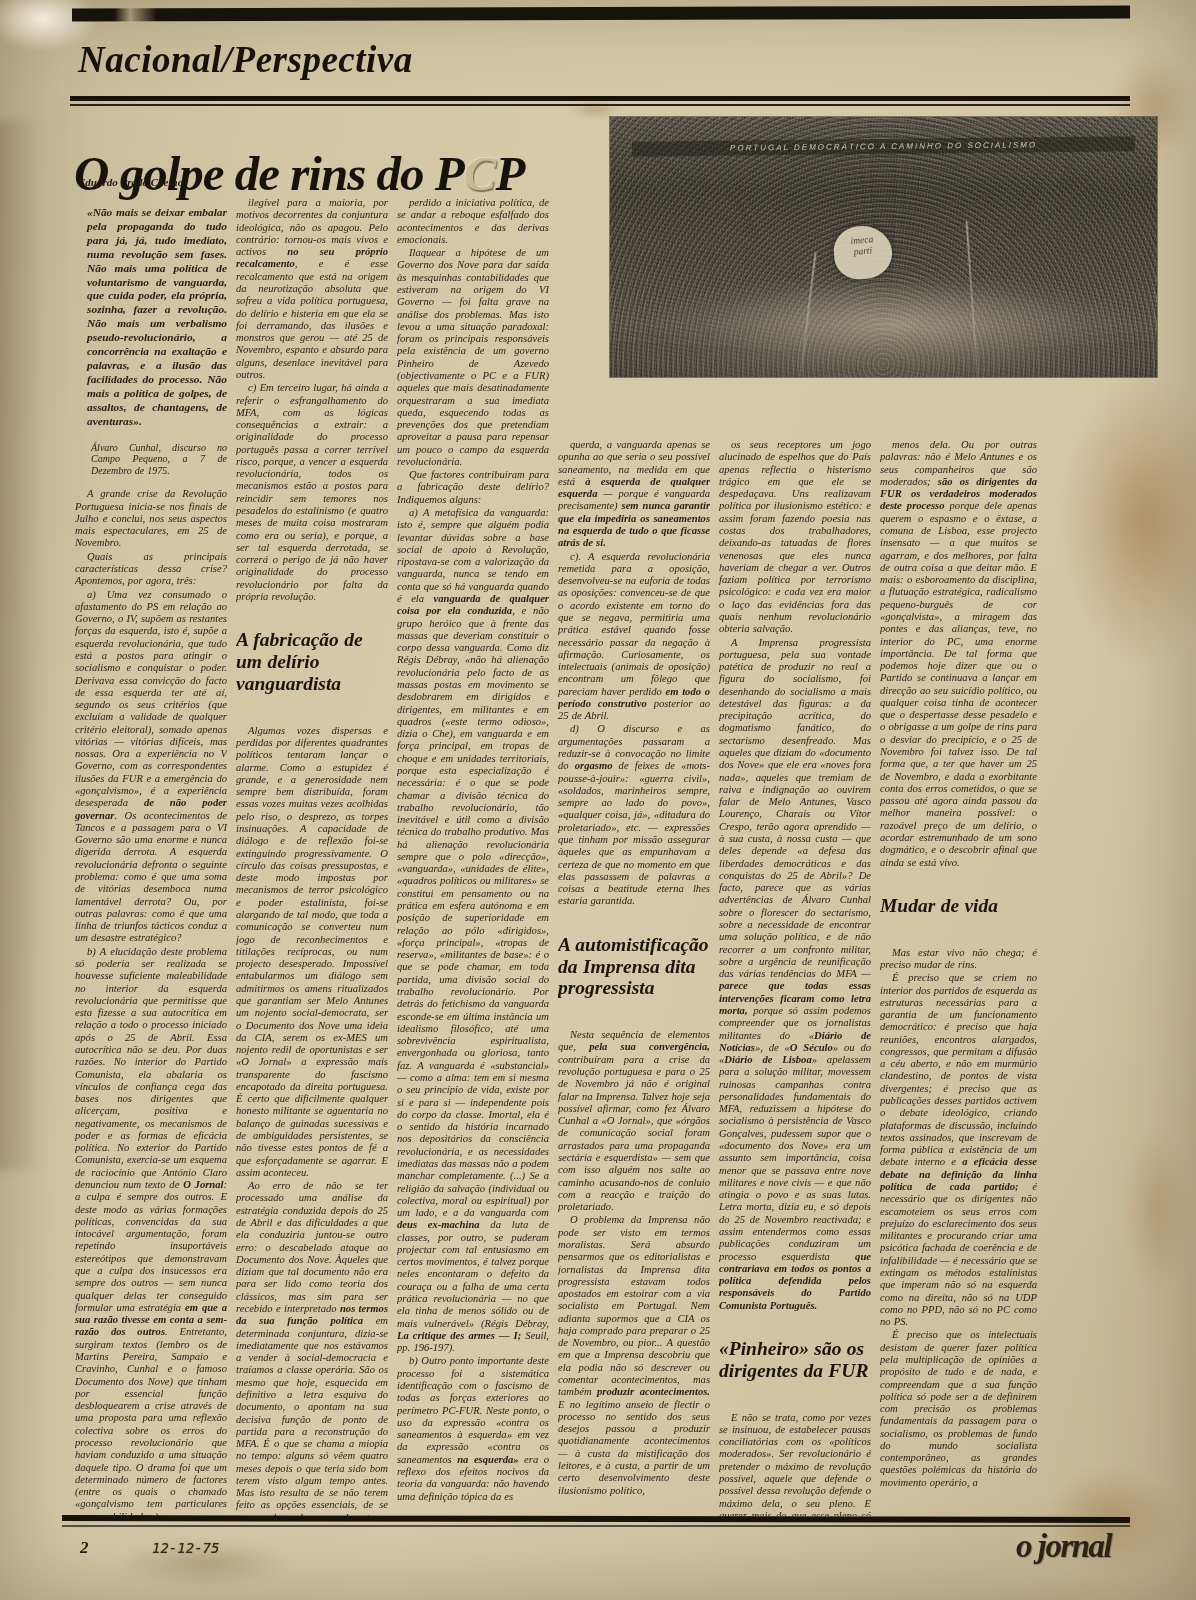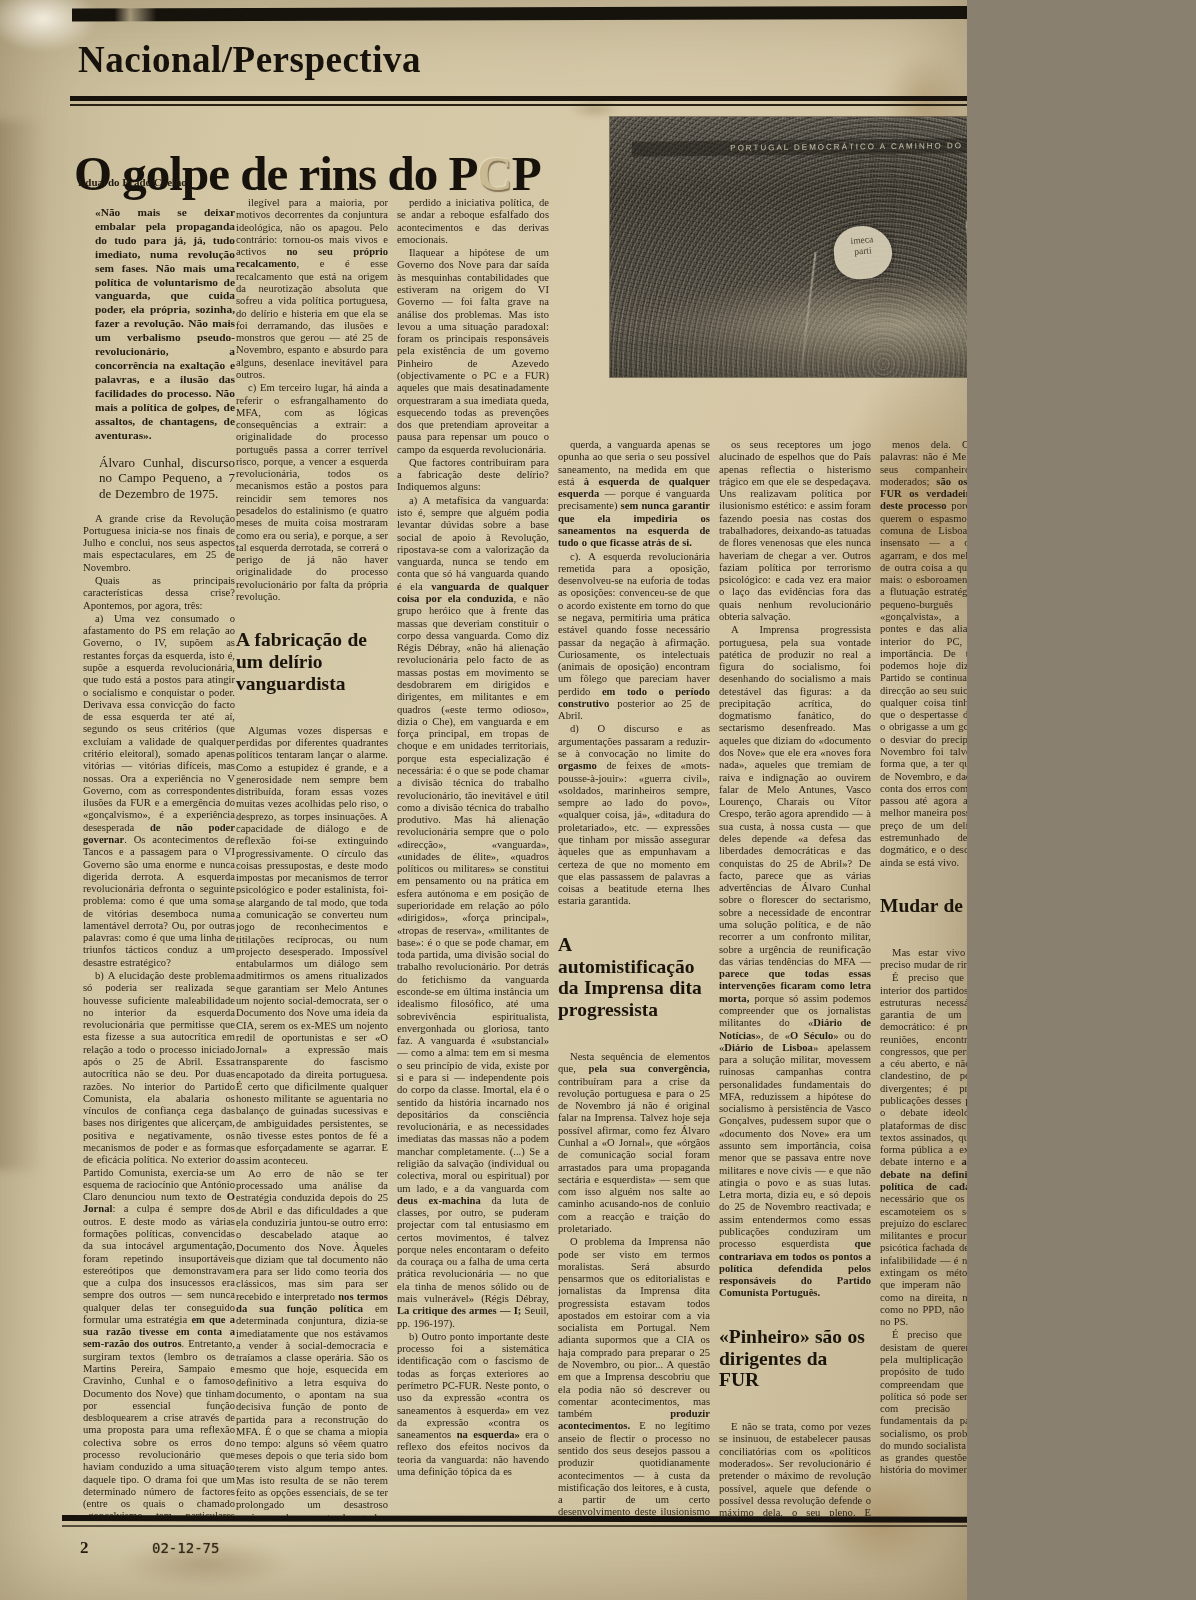--- a/index.html
+++ b/index.html
@@ -1,22 +1,23 @@
 <!DOCTYPE html>
 <html lang="pt"><head>
 <meta charset="utf-8">
 <style>
   html,body{margin:0;padding:0;background:#8a8070;}
   .page{
-    position:relative;width:967px;height:1600px;overflow:hidden;
+    position:relative;width:1196px;height:1600px;overflow:hidden;
     background:
       radial-gradient(ellipse at 85% 20%, rgba(214,200,168,.9), rgba(0,0,0,0) 55%),
       linear-gradient(105deg, #c4b795 0%, #d2c6a4 18%, #d6cbab 50%, #cfc2a0 78%, #c2b290 100%);
     font-family:"Liberation Serif", serif;color:#2b2315;
     box-shadow:inset 0 0 90px rgba(82,62,32,.38);
+    font-style:italic;
   }
   
   .stain{position:absolute;pointer-events:none;}
   .stain-right-mid{right:-34px;top:375px;width:170px;height:290px;background:radial-gradient(closest-side,rgba(148,110,58,.55),rgba(148,110,58,.2) 58%,transparent);filter:blur(3px);}
   .stain-right-top{right:-18px;top:30px;width:120px;height:150px;background:radial-gradient(closest-side,rgba(135,102,52,.35),transparent 70%);filter:blur(4px);}
   .stain-right-bot{right:-10px;bottom:6px;width:190px;height:150px;background:radial-gradient(closest-side,rgba(140,108,58,.42),transparent 70%);filter:blur(3px);}
   .stain-right-low{right:-6px;top:1100px;width:90px;height:220px;background:radial-gradient(closest-side,rgba(140,108,58,.3),transparent 72%);filter:blur(4px);}
   .stain-left-band{left:-26px;top:120px;width:70px;height:1050px;background:linear-gradient(90deg,rgba(84,62,32,.35),transparent);filter:blur(5px);}
   .stain-bot-left{left:90px;bottom:4px;width:230px;height:64px;background:radial-gradient(closest-side,rgba(120,92,50,.3),transparent 75%);filter:blur(3px);}
   .torn-corner{left:-12px;top:-14px;width:110px;height:66px;background:radial-gradient(closest-side,rgba(246,241,228,.95),rgba(246,241,228,.4) 60%,transparent);filter:blur(2px);}
@@ -53,30 +54,30 @@
   .pole{position:absolute;width:2px;background:linear-gradient(rgba(230,224,200,.5),rgba(230,224,200,.1));}
   .pole1{left:36%;top:52%;height:48%;transform:rotate(7deg);}
   .pole2{left:66%;top:40%;height:60%;transform:rotate(-4deg);}
 
   .caption{position:absolute;left:613px;top:398px;width:430px;font-size:13.5px;line-height:1.25;color:#241d10;}
   .caption b{font-size:13.5px;}
 
   
   .col{position:absolute;width:152px;text-align:justify;font-size:10.6px;line-height:1.16;
     color:#241d12;overflow:hidden;word-spacing:.5px;}
-  .col-1{left:75px;top:198px;height:1318px;margin-left:8px;}
+  .col-1{left:75px;top:198px;height:1318px;}
   .col-2{left:236px;top:196px;height:1320px;}
   .col-3{left:397px;top:196px;height:1320px;}
   .col-4{left:558px;top:438px;height:1078px;}
   .col-5{left:719px;top:438px;height:1078px;}
   .col-6{left:880px;top:438px;width:157px;height:1078px;}
   .blk{margin:0;}
   .blk.p{text-indent:12px;margin-top:1px;}
   .blk.q{font-weight:bold;font-size:11.4px;line-height:1.22;padding-left:12px;margin-top:8px;}
-  .blk.a{padding-left:16px;margin:13px 0 12px;font-size:13px;}
+  .blk.a{padding-left:16px;margin:13px 0 12px;font-size:10px;}
   .blk.h{font-family:"Liberation Serif",serif;font-weight:bold;font-size:19.5px;line-height:1.12;
     text-align:left;text-indent:0;margin:26px 0 30px;color:#1b150c;}
   .blk b{font-weight:bold;}
 
   
   .botrule{position:absolute;left:62px;top:1516px;width:1068px;height:6px;background:#17120b;transform:rotate(.1deg);}
   .botrule2{position:absolute;left:62px;top:1525px;width:1068px;height:2px;background:rgba(35,27,16,.7);}
   .pagenum{position:absolute;left:80px;top:1538px;font-size:17px;font-weight:bold;color:#241d10;}
   .dateline{position:absolute;left:152px;top:1540px;font-family:"DejaVu Sans Mono",monospace;font-size:14px;color:#342a18;text-shadow:0 0 1px rgba(52,42,24,.7);}
   .logo{position:absolute;left:1016px;top:1528px;font-size:33px;font-weight:bold;letter-spacing:-1.5px;color:#2a2214;
@@ -154,16 +155,16 @@
       <div class="blk p"><span>menos dela. Ou por outras palavras: não é Melo Antunes e os seus companheiros que são moderados; </span><b>são os dirigentes da FUR os verdadeiros moderados deste processo</b><span> porque dele apenas querem o espasmo e o êxtase, a comuna de Lisboa, esse projecto insensato — a que muitos se agarram, e dos melhores, por falta de outra coisa a que deitar mão. E mais: o esboroamento da disciplina, a flutuação estratégica, radicalismo pequeno-burguês de cor «gonçalvista», a miragem das pontes e das alianças, teve, no interior do PC, uma enorme importância. De tal forma que podemos hoje dizer que ou o Partido se continuava a lançar em direcção ao seu suicídio político, ou qualquer coisa tinha de acontecer que o despertasse desse pesadelo e o obrigasse a um golpe de rins para o desviar do precipício, e o 25 de Novembro foi talvez isso. De tal forma que, a ter que haver um 25 de Novembro, e dada a exorbitante conta dos erros cometidos, o que se passou até agora ainda passou da melhor maneira possível: o razoável preço de um delírio, o acordar estremunhado de um sono dogmático, e o descobrir afinal que ainda se está vivo.</span></div>
       <div class="blk h"><span>Mudar de vida</span></div>
       <div class="blk p"><span>Mas estar vivo não chega; é preciso mudar de rins.</span></div>
       <div class="blk p"><span>É preciso que se criem no interior dos partidos de esquerda as estruturas necessárias para a garantia de um funcionamento democrático: é preciso que haja reuniões, encontros alargados, congressos, que permitam a difusão a céu aberto, e não em murmúrio clandestino, de pontos de vista divergentes; é preciso que as publicações desses partidos activem o debate ideológico, criando plataformas de discussão, incluindo textos assinados, que inscrevam de forma pública a existência de um debate interno e </span><b>a eficácia desse debate na definição da linha política de cada partido;</b><span> é necessário que os dirigentes não escamoteiem os seus erros com prejuízo do esclarecimento dos seus militantes e procurando criar uma psicótica fachada de coerência e de infalibilidade — é necessário que se extingam os métodos estalinistas que imperam não só na esquerda como na direita, não só na UDP como no PPD, não só no PC como no PS.</span></div>
       <div class="blk p"><span>É preciso que os intelectuais desistam de querer fazer política pela multiplicação de opiniões a propósito de tudo e de nada, e compreendam que a sua função política só pode ser a de definirem com precisão os problemas fundamentais da passagem para o socialismo, os problemas de fundo do mundo socialista contemporâneo, as grandes questões polémicas da história do movimento operário, a</span></div>
     </div>
 
   <div class="botrule"></div>
   <div class="botrule2"></div>
   <div class="pagenum">2</div>
-  <div class="dateline">02-12-75</div>
+  <div class="dateline">12-12-75</div>
   <div class="logo">o jornal</div>
 
 </div>
 
 </body></html>

